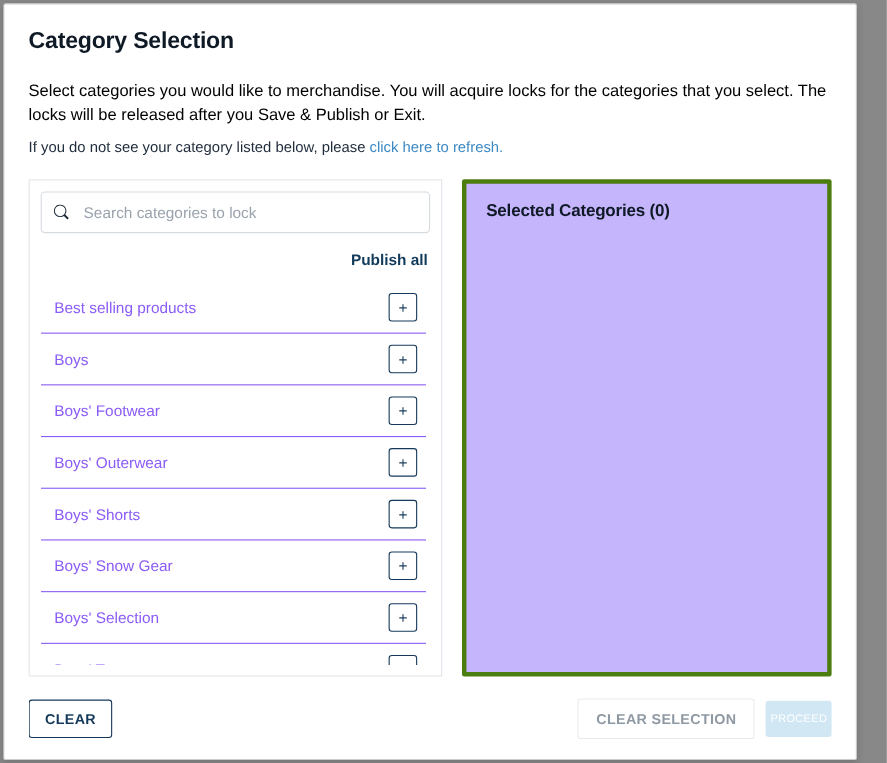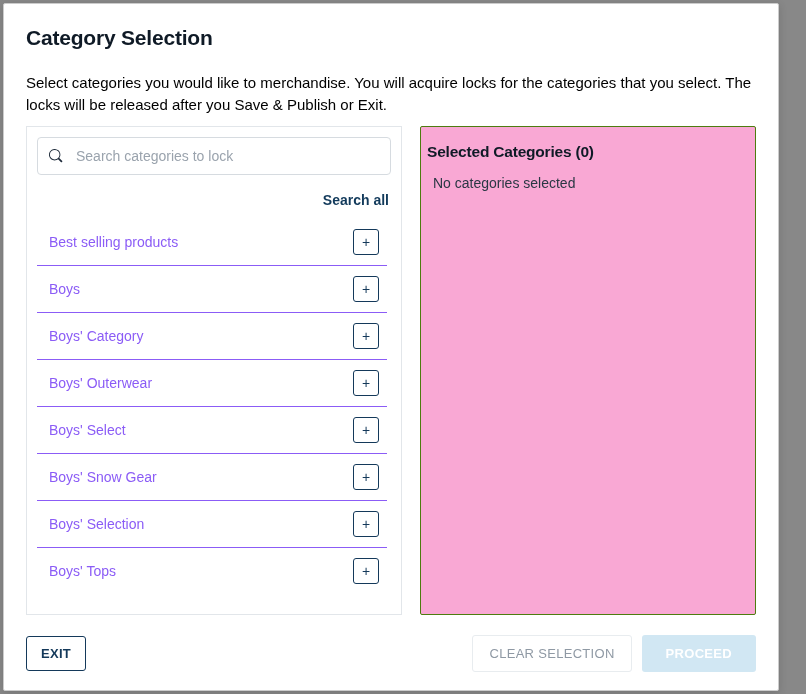--- a/index.html
+++ b/index.html
@@ -14,21 +14,21 @@
   .title { font-size: 21px; font-weight: 700; color: #0f1a26; margin-bottom: 22px; letter-spacing: -0.2px; }
   .desc { font-size: 15px; color: #000000; line-height: 1.45; margin-bottom: 10px; }
   .hint { font-size: 13.5px; color: #1e2b3a; margin-bottom: 22px; }
   .hint a { color: #3d89c4; text-decoration: none; cursor: pointer; }
   .two-col { display: flex; gap: 18px; flex: 1 1 auto; min-height: 0; }
   .left-pane {
     width: 376px; border: 1px solid #e2e6ea; background: #fff; padding: 10px;
     display: flex; flex-direction: column;
   }
   .right-pane {
-    flex: 1; border: 1px solid #4d7c0f; background: #f9a8d4; border-radius: 2px; padding: 16px 0;
+    flex: 1; border: 4px solid #4d7c0f; background: #c4b5fd; border-radius: 2px; padding: 16px 12px;
   }
   .search-wrap { position: relative; margin-bottom: 10px; }
   .search-input {
     width: 100%; height: 38px; border: 1px solid #d6dbe0; border-radius: 4px;
     padding: 0 12px 0 38px; font-size: 14px; color: #6d28d9;
   }
   .search-input::placeholder { color: #9aa3ad; }
   .search-icon {
     position: absolute; left: 12px; top: 50%; transform: translateY(-50%);
     width: 14px; height: 14px; color: #1e2b3a;
@@ -55,100 +55,102 @@
   .no-sel { font-size: 14px; color: #2a3744; margin-left: 12px; }
   .footer { display: flex; align-items: center; margin-top: 20px; }
   .exit-btn {
     border: 1.5px solid #14395a; background: #fff; color: #14395a;
     font-size: 13px; font-weight: 700; letter-spacing: 0.3px;
     padding: 9px 14px; border-radius: 3px; cursor: pointer;
   }
   .spacer { flex: 1; }
   .clear-btn {
     border: 1px solid #e8ecef; background: #fff; color: #8f99a4;
-    font-size: 13px; font-weight: 400; letter-spacing: 0.3px;
+    font-size: 13px; font-weight: 700; letter-spacing: 0.3px;
     padding: 10px 16px; border-radius: 3px; cursor: pointer; margin-right: 10px;
   }
   .proceed-btn {
     border: none; background: #d1e7f3; color: #ffffff;
-    font-size: 13px; font-weight: 700; letter-spacing: 0.3px;
-    padding: 11px 24px; border-radius: 3px; cursor: pointer;
+    font-size: 10px; font-weight: 400; letter-spacing: 0.3px;
+    padding: 11px 4px; border-radius: 3px; cursor: pointer;
   }
 </style>
 </head>
 <body>
 
 <div class="modal">
 
   <h1 class="title">Category Selection</h1>
 
   <p class="desc">Select categories you would like to merchandise. You will acquire locks for the categories that you select. The locks will be released after you Save &amp; Publish or Exit.</p>
 
+  <p class="hint">
+    <span>If you do not see your category listed below, please </span><a>click here to refresh.</a>
+  </p>
 
   <div class="two-col">
 
     <div class="left-pane">
       <div class="search-wrap">
         <span class="search-icon">
           <svg viewBox="0 0 16 16" width="14" height="14" fill="currentColor">
               <path d="M11.742 10.344a6.5 6.5 0 1 0-1.397 1.398l3.127 3.127a1 1 0 0 0 1.414-1.414l-3.144-3.111zM12 6.5A5.5 5.5 0 1 1 1 6.5a5.5 5.5 0 0 1 11 0z"></path>
             </svg>
         </span>
         <input class="search-input" type="text" placeholder="Search categories to lock" style="">
       </div>
 
       <div class="select-all-row">
-        <span class="select-all">Search all</span>
+        <span class="select-all">Publish all</span>
       </div>
 
       <div class="cat-list-wrap">
         <div class="cat-list">
           <div class="cat-row">
             <span class="cat-name">Best selling products</span>
             <button class="add-btn">+</button>
           </div>
           <div class="cat-row">
             <span class="cat-name">Boys</span>
             <button class="add-btn">+</button>
           </div>
           <div class="cat-row">
-            <span class="cat-name">Boys' Category</span>
+            <span class="cat-name">Boys' Footwear</span>
             <button class="add-btn">+</button>
           </div>
           <div class="cat-row">
             <span class="cat-name">Boys' Outerwear</span>
             <button class="add-btn">+</button>
           </div>
           <div class="cat-row">
-            <span class="cat-name">Boys' Select</span>
+            <span class="cat-name">Boys' Shorts</span>
             <button class="add-btn">+</button>
           </div>
           <div class="cat-row">
             <span class="cat-name">Boys' Snow Gear</span>
             <button class="add-btn">+</button>
           </div>
           <div class="cat-row">
             <span class="cat-name">Boys' Selection</span>
             <button class="add-btn">+</button>
           </div>
           <div class="cat-row">
             <span class="cat-name">Boys' Tops</span>
             <button class="add-btn">+</button>
           </div>
         </div>
       </div>
     </div>
 
     <div class="right-pane">
       <div class="sel-title">Selected Categories (0)</div>
-      <div class="no-sel">No categories selected</div>
     </div>
 
   </div>
 
   <div class="footer">
-    <button class="exit-btn">EXIT</button>
+    <button class="exit-btn">CLEAR</button>
     <div class="spacer"></div>
     <button class="clear-btn">CLEAR SELECTION</button>
     <button class="proceed-btn">PROCEED</button>
   </div>
 
 </div>
 
 </body></html>

